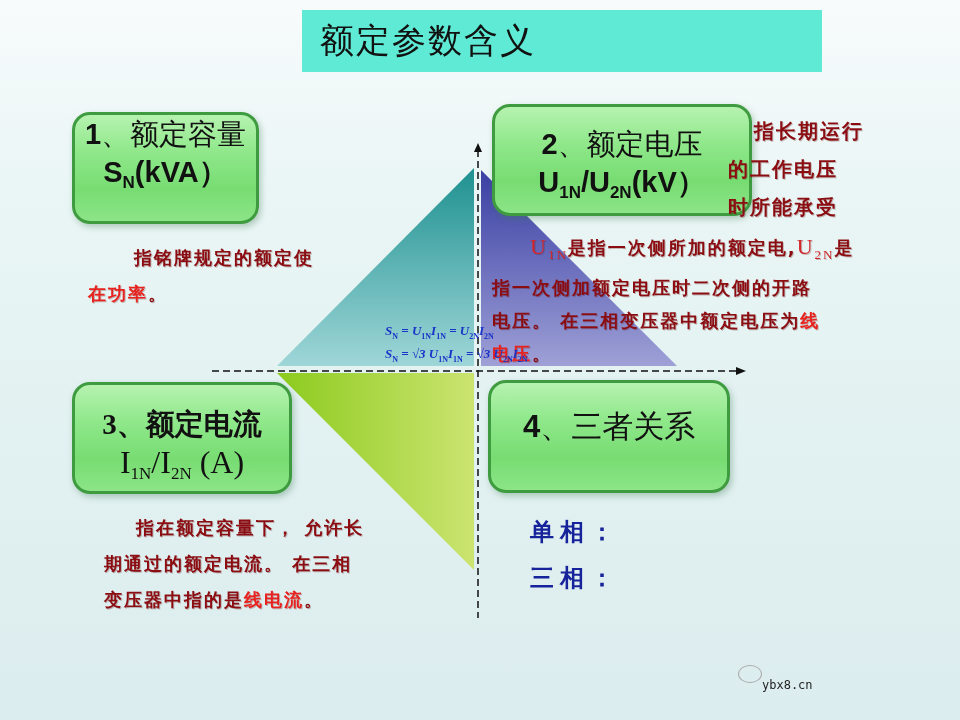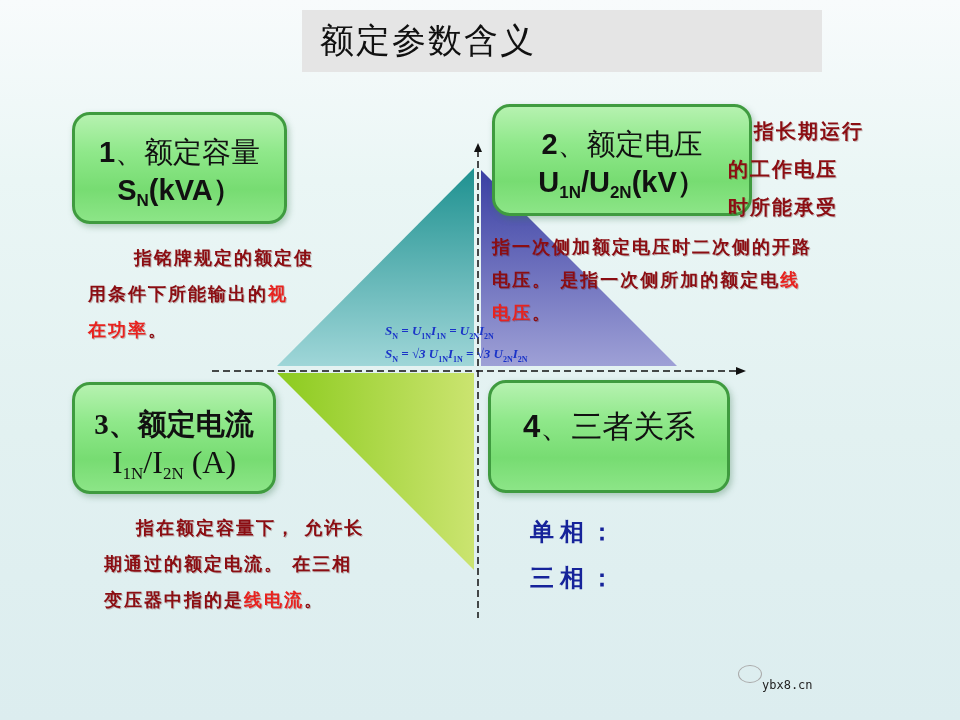--- a/index.html
+++ b/index.html
@@ -3,21 +3,21 @@
 <meta charset="utf-8">
 <style>
   html, body { margin:0; padding:0; }
   body {
     width:960px; height:720px; position:relative; overflow:hidden;
     background: linear-gradient(180deg, #f8fbfc 0%, #eaf6f5 25%, #e2f1f1 60%, #dcedef 100%);
     font-family: "DejaVu Sans", sans-serif;
   }
   .title-box {
     position:absolute; left:302px; top:10px; width:520px; height:62px;
-    background:#e5e5e5;
+    background:#5eead4;
   }
   .title {
     position:absolute; left:18px; top:8px; font-size:34px; color:#111;
     font-family: "DejaVu Sans", sans-serif; letter-spacing:2px;
   }
   .card {
     position:absolute; border:3px solid #3f9b3f; border-radius:18px;
     background: linear-gradient(180deg, #b6f2b0 0%, #8fe88a 35%, #77dc72 70%, #8ce587 100%);
     box-shadow: 2px 3px 6px rgba(60,120,80,0.35);
     box-sizing:border-box; text-align:center; color:#111;
@@ -73,54 +73,54 @@
   </defs>
   <polygon points="474,168 277,366 474,366" fill="url(#gTeal)"></polygon>
   <polygon points="481,170 677,366 481,366" fill="url(#gBlue)"></polygon>
   <polygon points="277,373 474,373 474,570" fill="url(#gGreen)"></polygon>
   <line x1="212" y1="371" x2="740" y2="371" stroke="#111" stroke-width="1.5" stroke-dasharray="7,4"></line>
   <polygon points="746,371 736,367 736,375" fill="#111"></polygon>
   <line x1="478" y1="150" x2="478" y2="618" stroke="#111" stroke-width="1.5" stroke-dasharray="7,4"></line>
   <polygon points="478,143 474,152 482,152" fill="#111"></polygon>
 </svg>
 
-<div class="card" style="left:72px;top:112px;width:215px;height:112px;padding-top:18px;">
+<div class="card" style="left:72px;top:112px;width:187px;height:112px;">
   <div class="l1"><span class="num">1</span><span>、额定容量</span></div>
   <div class="l2"><span>S</span><sub>N</sub><span>(kVA）</span></div>
 </div>
 
 <div class="card" style="left:492px;top:104px;width:260px;height:112px;padding-top:18px;">
   <div class="l1"><span class="num">2</span><span>、额定电压</span></div>
   <div class="l2"><span>U</span><sub>1N</sub><span>/U</span><sub>2N</sub><span>(kV）</span></div>
 </div>
 
-<div class="card serif" style="left:72px;top:382px;width:204px;height:112px;padding-top:20px;">
+<div class="card serif" style="left:72px;top:382px;width:220px;height:112px;padding-top:20px;">
   <div class="l1" style="font-weight:bold;"><span>3</span><span>、额定电流</span></div>
   <div class="l2"><span>I</span><sub>1N</sub><span>/I</span><sub>2N</sub><span> (A)</span></div>
 </div>
 
 <div class="card" style="left:488px;top:380px;width:242px;height:113px;padding-top:24px;">
   <div class="l1" style="font-size:31px;"><span class="num">4</span><span>、三者关系</span></div>
 </div>
 
 <div class="desc" style="left:88px;top:240px;width:290px;">
   <div style="padding-left:46px;"><span>指铭牌规定的额定使</span></div>
-  <div><span>用条件下所能输出的</span><span class="hl">视</span></div>
   <div><span class="hl">在功率</span><span>。</span></div>
 </div>
 
 <div class="desc" style="left:728px;top:112px;width:230px;font-size:20px;line-height:38px;">
   <div style="padding-left:26px;">指长期运行</div>
   <div>的工作电压</div>
   <div>时所能承受</div>
 </div>
 
 <div class="desc" style="left:492px;top:230px;width:460px;line-height:33px;">
+  <div style="padding-left:38px;"><span class="sym">U</span><sub class="sym" style="font-size:13px;">1N</sub><span>是指一次侧所加的额定电,</span><span class="sym">U</span><sub class="sym" style="font-size:13px;">2N</sub><span>是</span></div>
   <div>指一次侧加额定电压时二次侧的开路</div>
-  <div><span>电压。 是指一次侧所加的额定电</span><span class="hl">线</span></div>
+  <div><span>电压。 在三相变压器中额定电压为</span><span class="hl">线</span></div>
   <div><span class="hl">电压</span><span>。</span></div>
 </div>
 
 <div class="formula">
   <div>S<sub>N</sub> = U<sub>1N</sub>I<sub>1N</sub> = U<sub>2N</sub>I<sub>2N</sub></div>
   <div>S<sub>N</sub> = √3 U<sub>1N</sub>I<sub>1N</sub> = √3 U<sub>2N</sub>I<sub>2N</sub></div>
 </div>
 
 <div class="desc" style="left:104px;top:510px;width:340px;">
   <div style="padding-left:32px;">指在额定容量下， 允许长</div>

